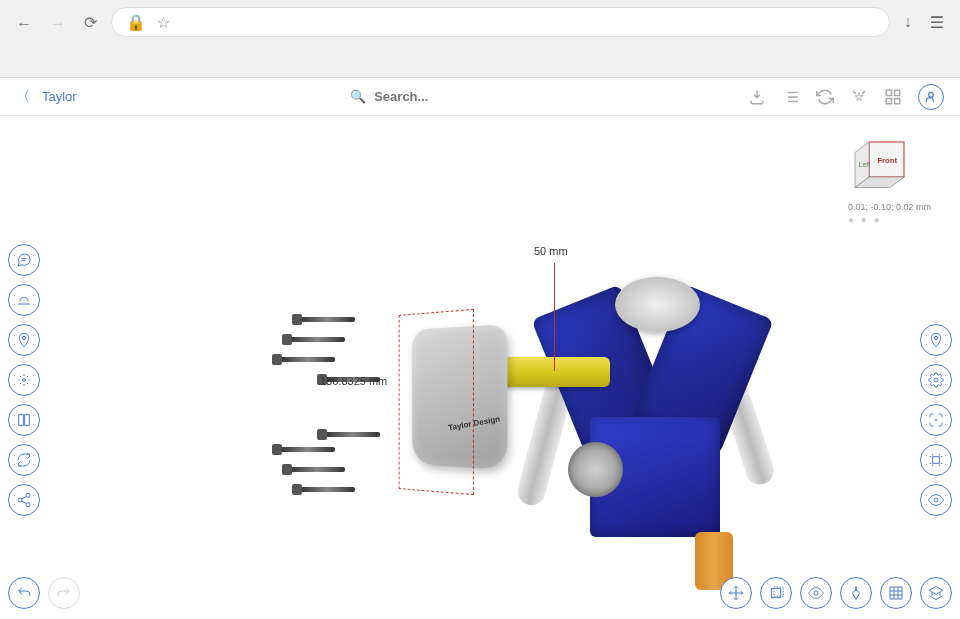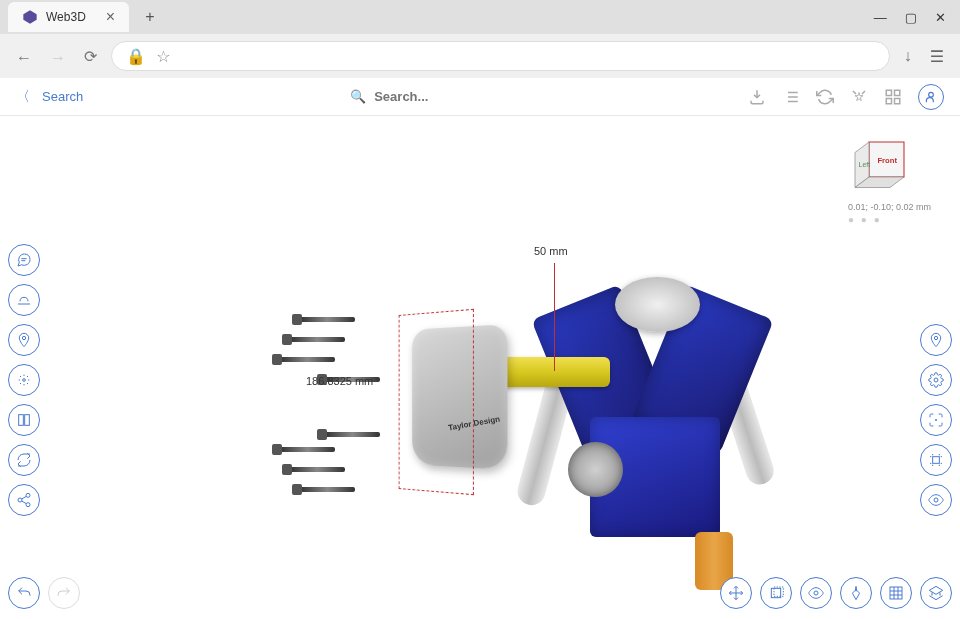--- a/index.html
+++ b/index.html
@@ -51,21 +51,21 @@
 
 .nav-cube-area { position: absolute; right: 12px; top: 12px; width: 100px; text-align: left; }
 .nav-cube { width: 70px; height: 70px; margin: 0 auto; position: relative; }
 .cube-coords { font-size: 9px; color: #888; margin-top: 0; }
 .cube-dots { color: #ccc; font-size: 10px; margin-top: 2px; letter-spacing: 2px; }
 
 
 .model-area { position: absolute; left: 50%; top: 48%; transform: translate(-50%, -50%); width: 660px; height: 420px; }
 .dim-label { position: absolute; font-size: 11px; color: #333; }
 .dim-label.d1 { left: 340px; top: 98px; margin-left: 44px; }
-.dim-label.d2 { left: 156px; top: 228px; }
+.dim-label.d2 { left: 170px; top: 228px; }
 .part-label { position: absolute; font-size: 8px; color: #333; left: 298px; top: 272px; transform: rotate(-10deg); font-weight: bold; }
 
 
 .engine-body { position: absolute; left: 410px; top: 140px; width: 170px; height: 220px; }
 .cylinder1 { position: absolute; width: 95px; height: 145px; background: linear-gradient(135deg, #2a3bc4 0%, #1a1a6e 100%); transform: rotate(-22deg); left: -5px; top: 10px; border-radius: 8px; box-shadow: inset 0 0 20px rgba(0,0,0,0.4); }
 .cylinder2 { position: absolute; width: 95px; height: 145px; background: linear-gradient(135deg, #2a3bc4 0%, #1a1a6e 100%); transform: rotate(22deg); left: 95px; top: 10px; border-radius: 8px; box-shadow: inset 0 0 20px rgba(0,0,0,0.4); }
 .crankcase { position: absolute; width: 130px; height: 120px; background: linear-gradient(160deg, #3040d0 0%, #1a1a7e 100%); left: 30px; top: 130px; border-radius: 6px; box-shadow: inset 0 0 15px rgba(0,0,0,0.3); }
 .aircleaner { position: absolute; width: 85px; height: 55px; background: radial-gradient(ellipse, #f0f0f0 0%, #b0b0b0 100%); left: 55px; top: -10px; border-radius: 50%; box-shadow: 0 2px 6px rgba(0,0,0,0.3); }
 .pipe1 { position: absolute; width: 28px; height: 140px; background: linear-gradient(90deg, #e8e8e8, #bbb, #e8e8e8); left: -28px; top: 80px; border-radius: 14px; transform: rotate(15deg); }
 .pipe2 { position: absolute; width: 28px; height: 130px; background: linear-gradient(90deg, #e8e8e8, #bbb, #e8e8e8); left: 170px; top: 70px; border-radius: 14px; transform: rotate(-18deg); }
@@ -84,53 +84,38 @@
 .bolt.b7 { top: 60px; left: 45px; } .bolt.b8 { top: 115px; left: 45px; }
 
 .dim-line { position: absolute; border-left: 1.5px solid #c03030; }
 .dim-line.v1 { left: 404px; top: 116px; height: 108px; }
 .dim-box { position: absolute; border: 1px dashed #c03030; left: 245px; top: 165px; width: 80px; height: 180px; transform: perspective(400px) rotateY(-20deg); }
 </style>
 </head>
 <body>
 
 <div class="browser-chrome">
-  <div class="tab-bar">
-    <div class="tab">
-      <svg class="tab-icon" viewBox="0 0 24 24">
-          <polygon points="12,2 22,8 22,16 12,22 2,16 2,8" fill="#5a4a9a"></polygon>
-        </svg>
-      <span>Web3D</span>
-      <span class="tab-close">×</span>
-    </div>
-    <span class="new-tab">+</span>
-    <div class="window-controls">
-      <span>—</span>
-      <span>▢</span>
-      <span>✕</span>
-    </div>
-  </div>
   <div class="address-bar">
     <span class="nav-btn">←</span>
     <span class="nav-btn disabled">→</span>
     <span class="nav-btn">⟳</span>
     <div class="url-box">
       <span class="lock">🔒</span>
       <div class="url-actions">
         <span>☆</span>
       </div>
     </div>
     <span class="nav-btn">↓</span>
     <span class="hamburger">☰</span>
   </div>
 </div>
 
 <div class="app-toolbar">
   <span class="back-chevron">〈</span>
-  <span class="breadcrumb">Search</span>
+  <span class="breadcrumb">Taylor</span>
   <div class="search-box">
     <span class="search-icon">🔍</span>
     <input type="text" placeholder="Search..." style="">
   </div>
   <div class="toolbar-actions">
     <span class="tool-btn">
         <svg viewBox="0 0 24 24" fill="none" stroke="currentColor" stroke-width="2">
           <path d="M12 3v10m0 0l-4-4m4 4l4-4M4 17v2a2 2 0 002 2h12a2 2 0 002-2v-2"></path>
         </svg>
       </span>

